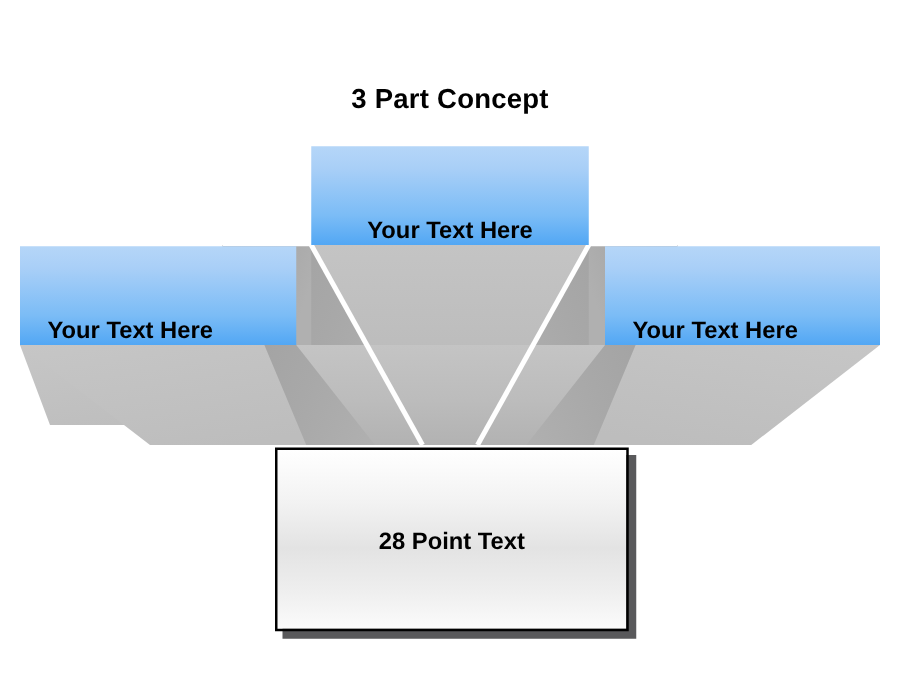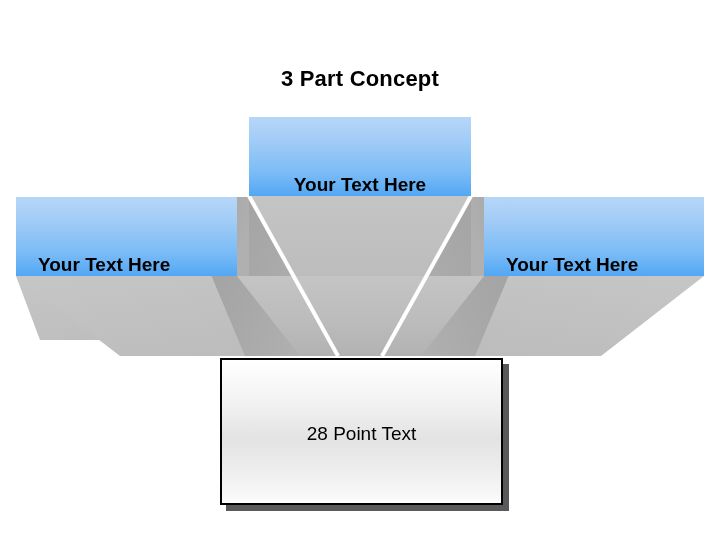--- a/index.html
+++ b/index.html
@@ -94,21 +94,21 @@
     height: 147px;
     border: 2px solid #000000;
     box-sizing: border-box;
     background: linear-gradient(to bottom, #ffffff 0%, #f2f2f2 30%, #e3e3e3 55%, #efefef 80%, #fbfbfb 100%);
     display: flex;
     align-items: center;
     justify-content: center;
   }
   #box-bottom-label {
     font-size: 19px;
-    font-weight: normal;
+    font-weight: bold;
     color: #000000;
     white-space: nowrap;
     position: relative;
     top: 2px;
     text-align: right;
   }
 </style>
 </head>
 <body>
 

